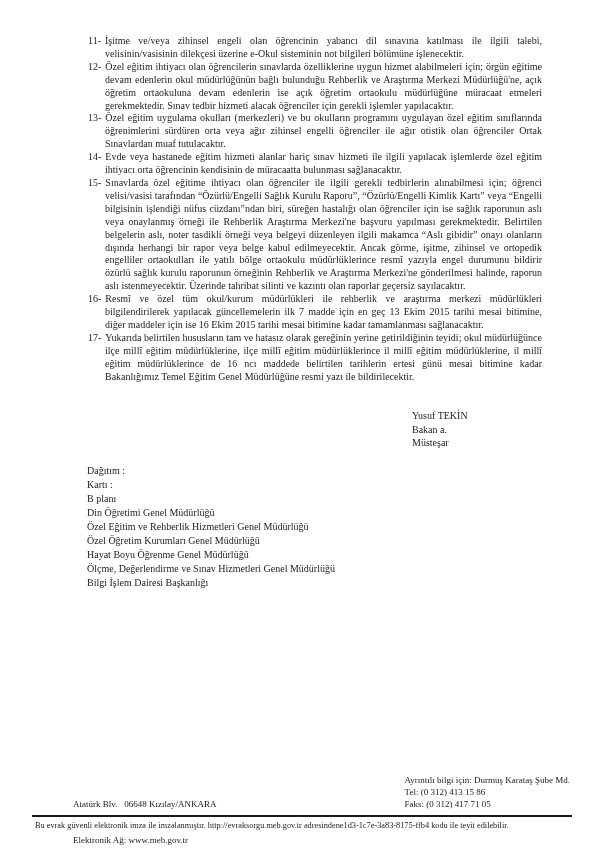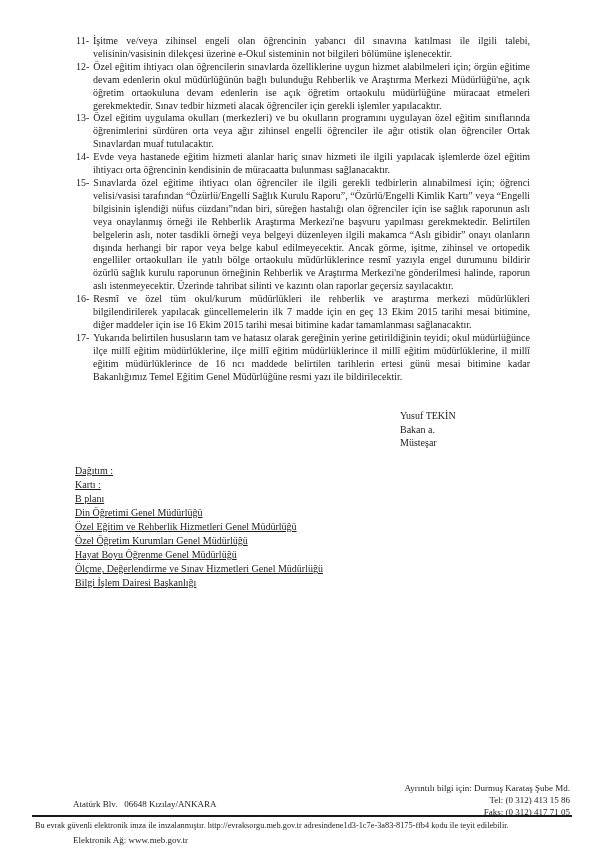--- a/index.html
+++ b/index.html
@@ -6,30 +6,30 @@
   body{background:#888;}
   .page{
     position:relative;
     width:600px;height:849px;
     margin:0 auto;
     background:#ffffff;
     font-family:"Liberation Serif","DejaVu Serif",serif;
     color:#1c1c1c;
     overflow:hidden;
   }
-  .doc-flow{position:absolute;left:0;top:35px;width:576px;}
+  .doc-flow{position:absolute;left:0;top:35px;width:576px;padding-left:12px;}
   .items-block{margin-left:76px;width:454px;font-size:10px;line-height:12.9px;}
   .item{text-align:justify;text-indent:-17px;padding-left:17px;}
   .item .num{margin-right:4px;}
   .b{font-weight:normal;}
   .closing{margin:4px 70px 0 73px;font-size:10px;line-height:12.9px;text-align:justify;text-indent:32px;}
   .signature{margin:26px 0 0 400px;width:125px;text-align:left;font-size:10px;line-height:13.5px;}
-  .distribution{margin:14px 0 0 75px;font-size:10px;line-height:14px;text-decoration:underline;}
+  .distribution{margin:14px 0 0 75px;font-size:10px;line-height:14px;}
   .footer-left{position:absolute;left:73px;top:774px;font-size:9px;line-height:12px;white-space:pre-wrap;}
-  .footer-right{position:absolute;right:30px;top:774px;font-size:9px;line-height:12px;text-align:right;margin-top:8px;}
+  .footer-right{position:absolute;right:30px;top:774px;font-size:9px;line-height:12px;text-align:left;}
   .footer-rule{position:absolute;left:32px;right:28px;top:815px;border-top:2px solid #1a1a1a;height:0;}
   .verification{position:absolute;left:35px;top:821px;right:16px;font-size:8.3px;line-height:10px;}
 </style>
 </head>
 <body>
 
 <div class="page">
 
   <div class="doc-flow">
 

